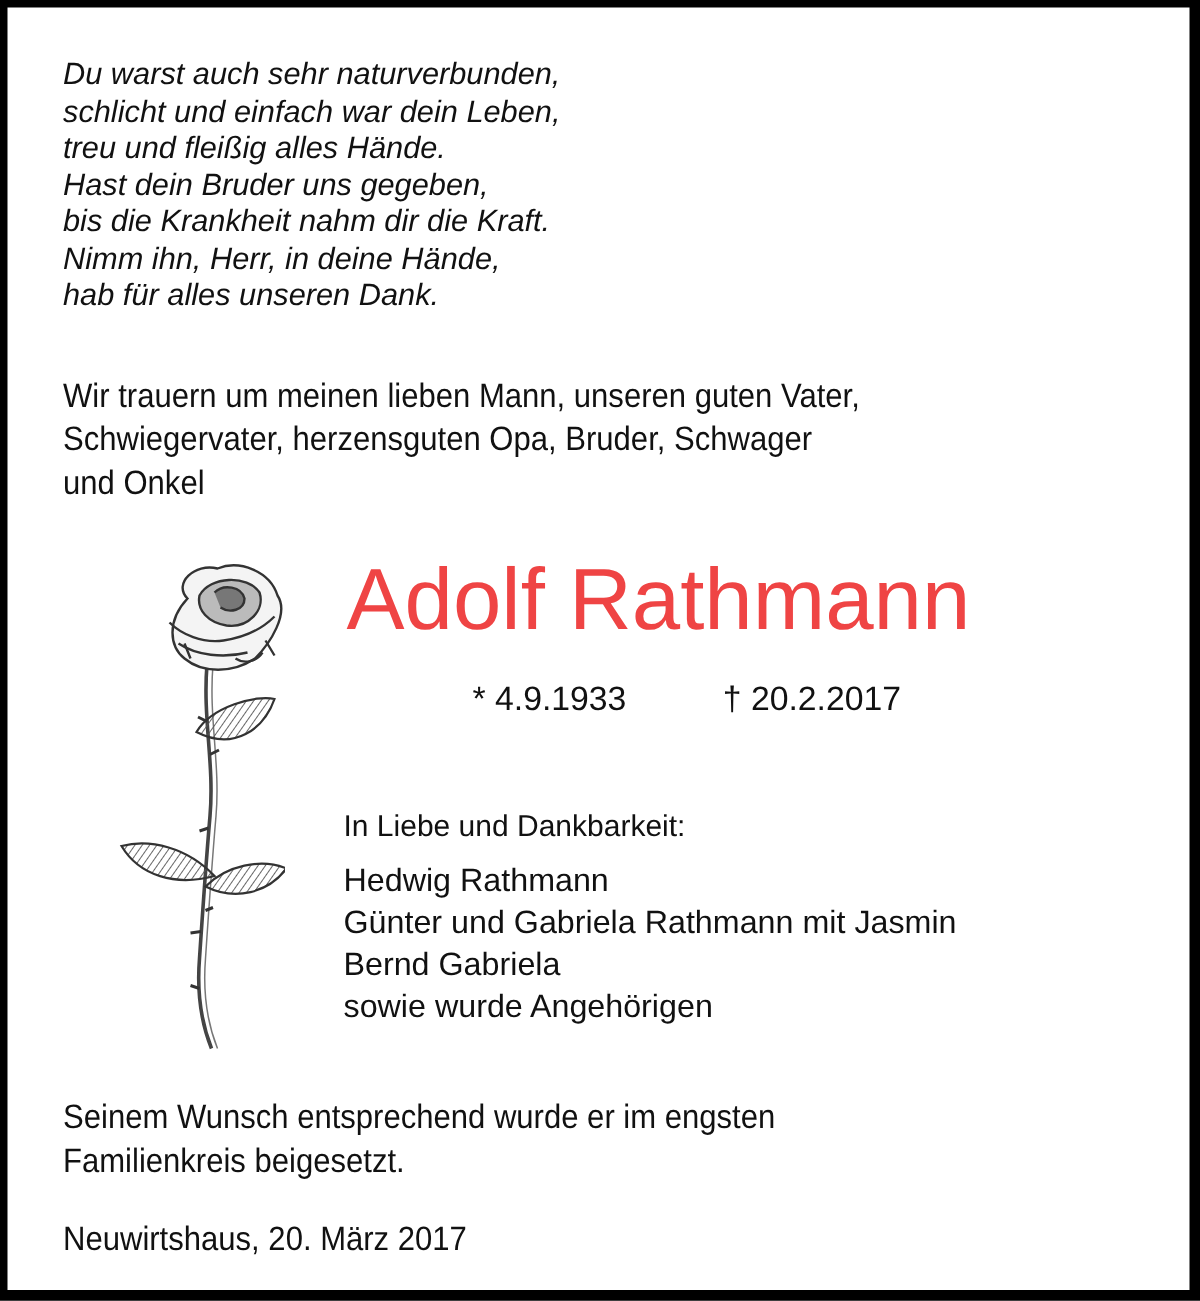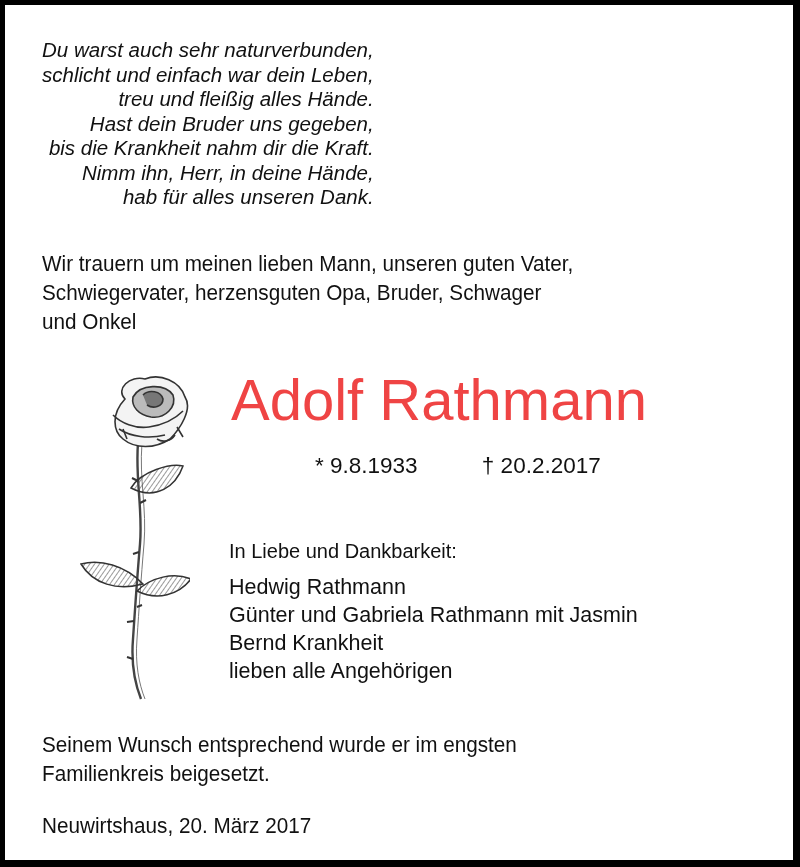--- a/index.html
+++ b/index.html
@@ -6,21 +6,21 @@
     body { width: 800px; height: 867px; position: relative; overflow: hidden; }
     .frame {
       position: absolute; left: 5px; top: 5px; width: 788px; height: 855px;
       background: #fff; color: #111;
       font-family: "Liberation Sans", sans-serif;
     }
     .poem {
       position: absolute; left: 37px; top: 33px;
       font-style: italic; font-size: 20.5px; line-height: 24.5px;
     }
-    .poem div { white-space: nowrap; text-align: right; }
+    .poem div { white-space: nowrap; }
     .intro {
       position: absolute; left: 37px; top: 244px;
       font-size: 22.5px; line-height: 29px; transform: scaleX(0.92); transform-origin: left top;
     }
     .intro div, .closing div { white-space: nowrap; }
     .rose { position: absolute; left: 40px; top: 364px; width: 145px; height: 334px; }
     .name {
       position: absolute; left: 226px; top: 362px;
       font-size: 58px; line-height: 66px; white-space: nowrap; color: #ef4444;
     }
@@ -97,31 +97,31 @@
         <path d="M74 60 C86 68, 104 70, 120 66"></path>
         <path d="M82 70 L78 60 M132 58 L138 68"></path>
         <path d="M112 70 C118 74, 126 72, 130 66"></path>
       </g>
     </svg>
   </div>
 
   <div class="name">Adolf Rathmann</div>
 
   <div class="dates">
-    <span>* 9.8.1933</span>
+    <span>* 4.9.1933</span>
     <span class="death">† 20.2.2017</span>
   </div>
 
   <div class="thanks">In Liebe und Dankbarkeit:</div>
 
   <div class="mourners">
     <div>Hedwig Rathmann</div>
     <div>Günter und Gabriela Rathmann mit Jasmin</div>
-    <div>Bernd Krankheit</div>
-    <div>lieben alle Angehörigen</div>
+    <div>Bernd Gabriela</div>
+    <div>sowie wurde Angehörigen</div>
   </div>
 
   <div class="closing">
     <div>Seinem Wunsch entsprechend wurde er im engsten</div>
     <div>Familienkreis beigesetzt.</div>
   </div>
 
   <div class="place-date">Neuwirtshaus, 20. März 2017</div>
 
 </div>

